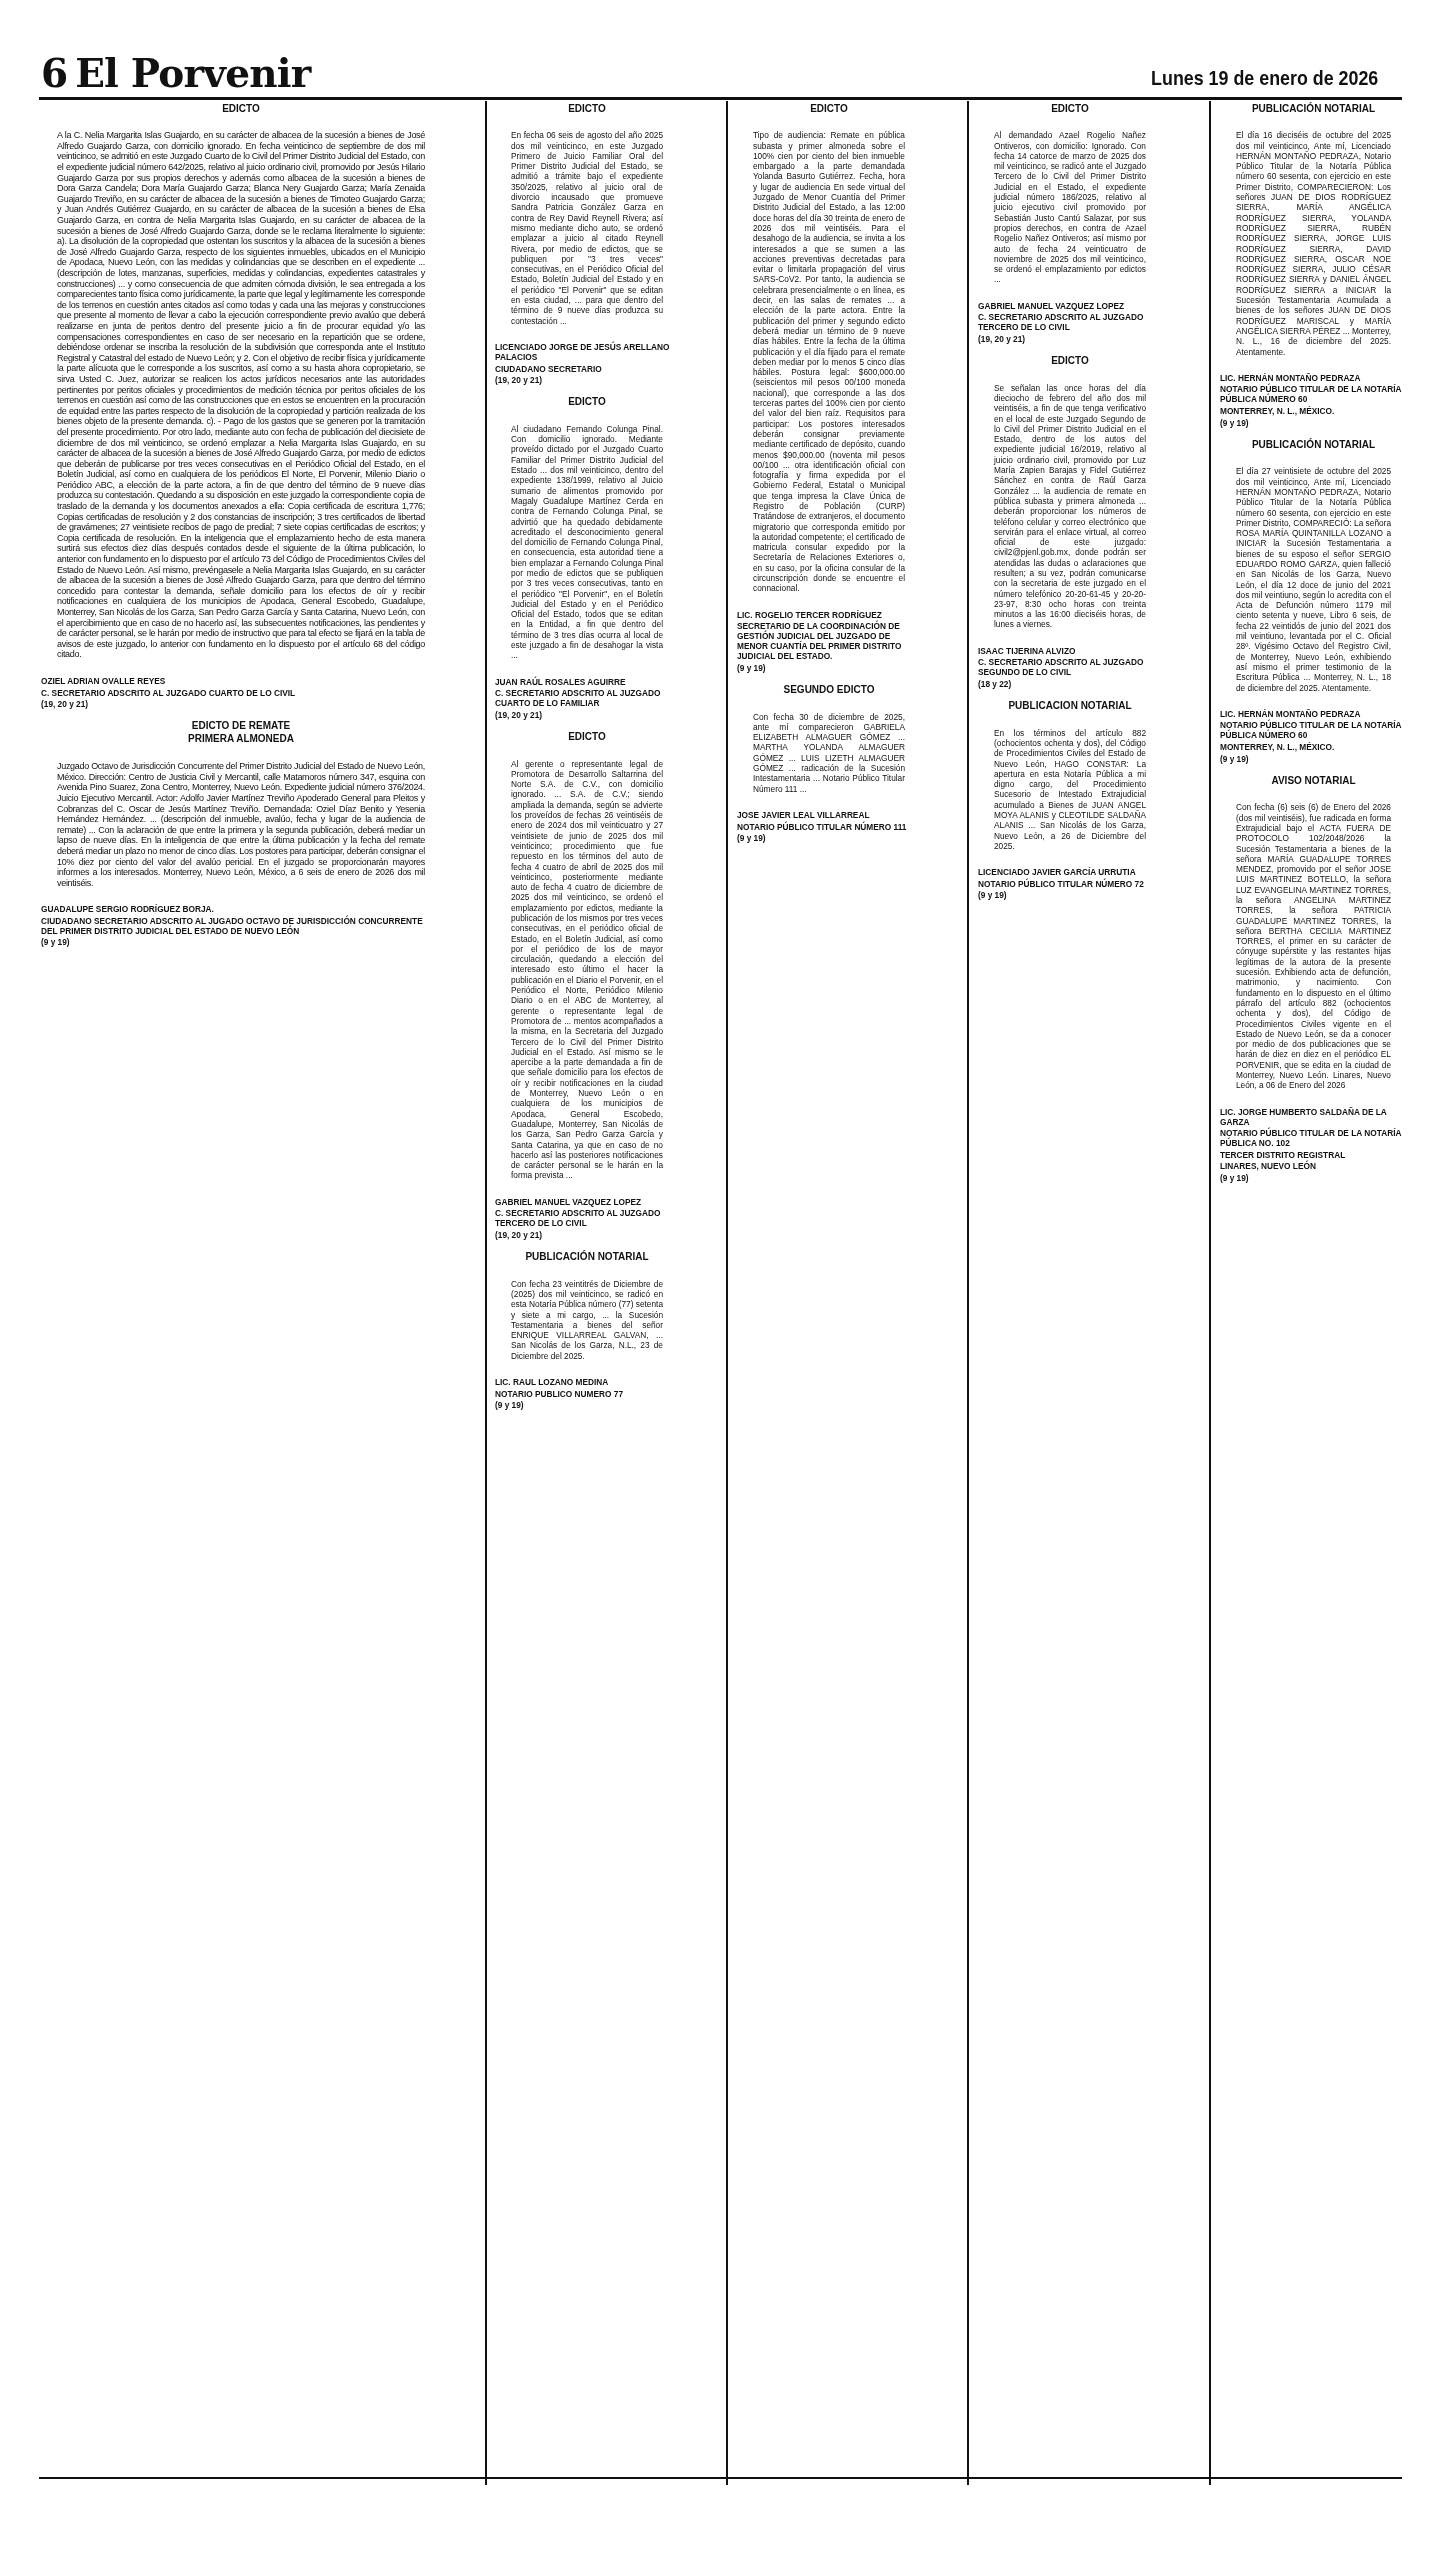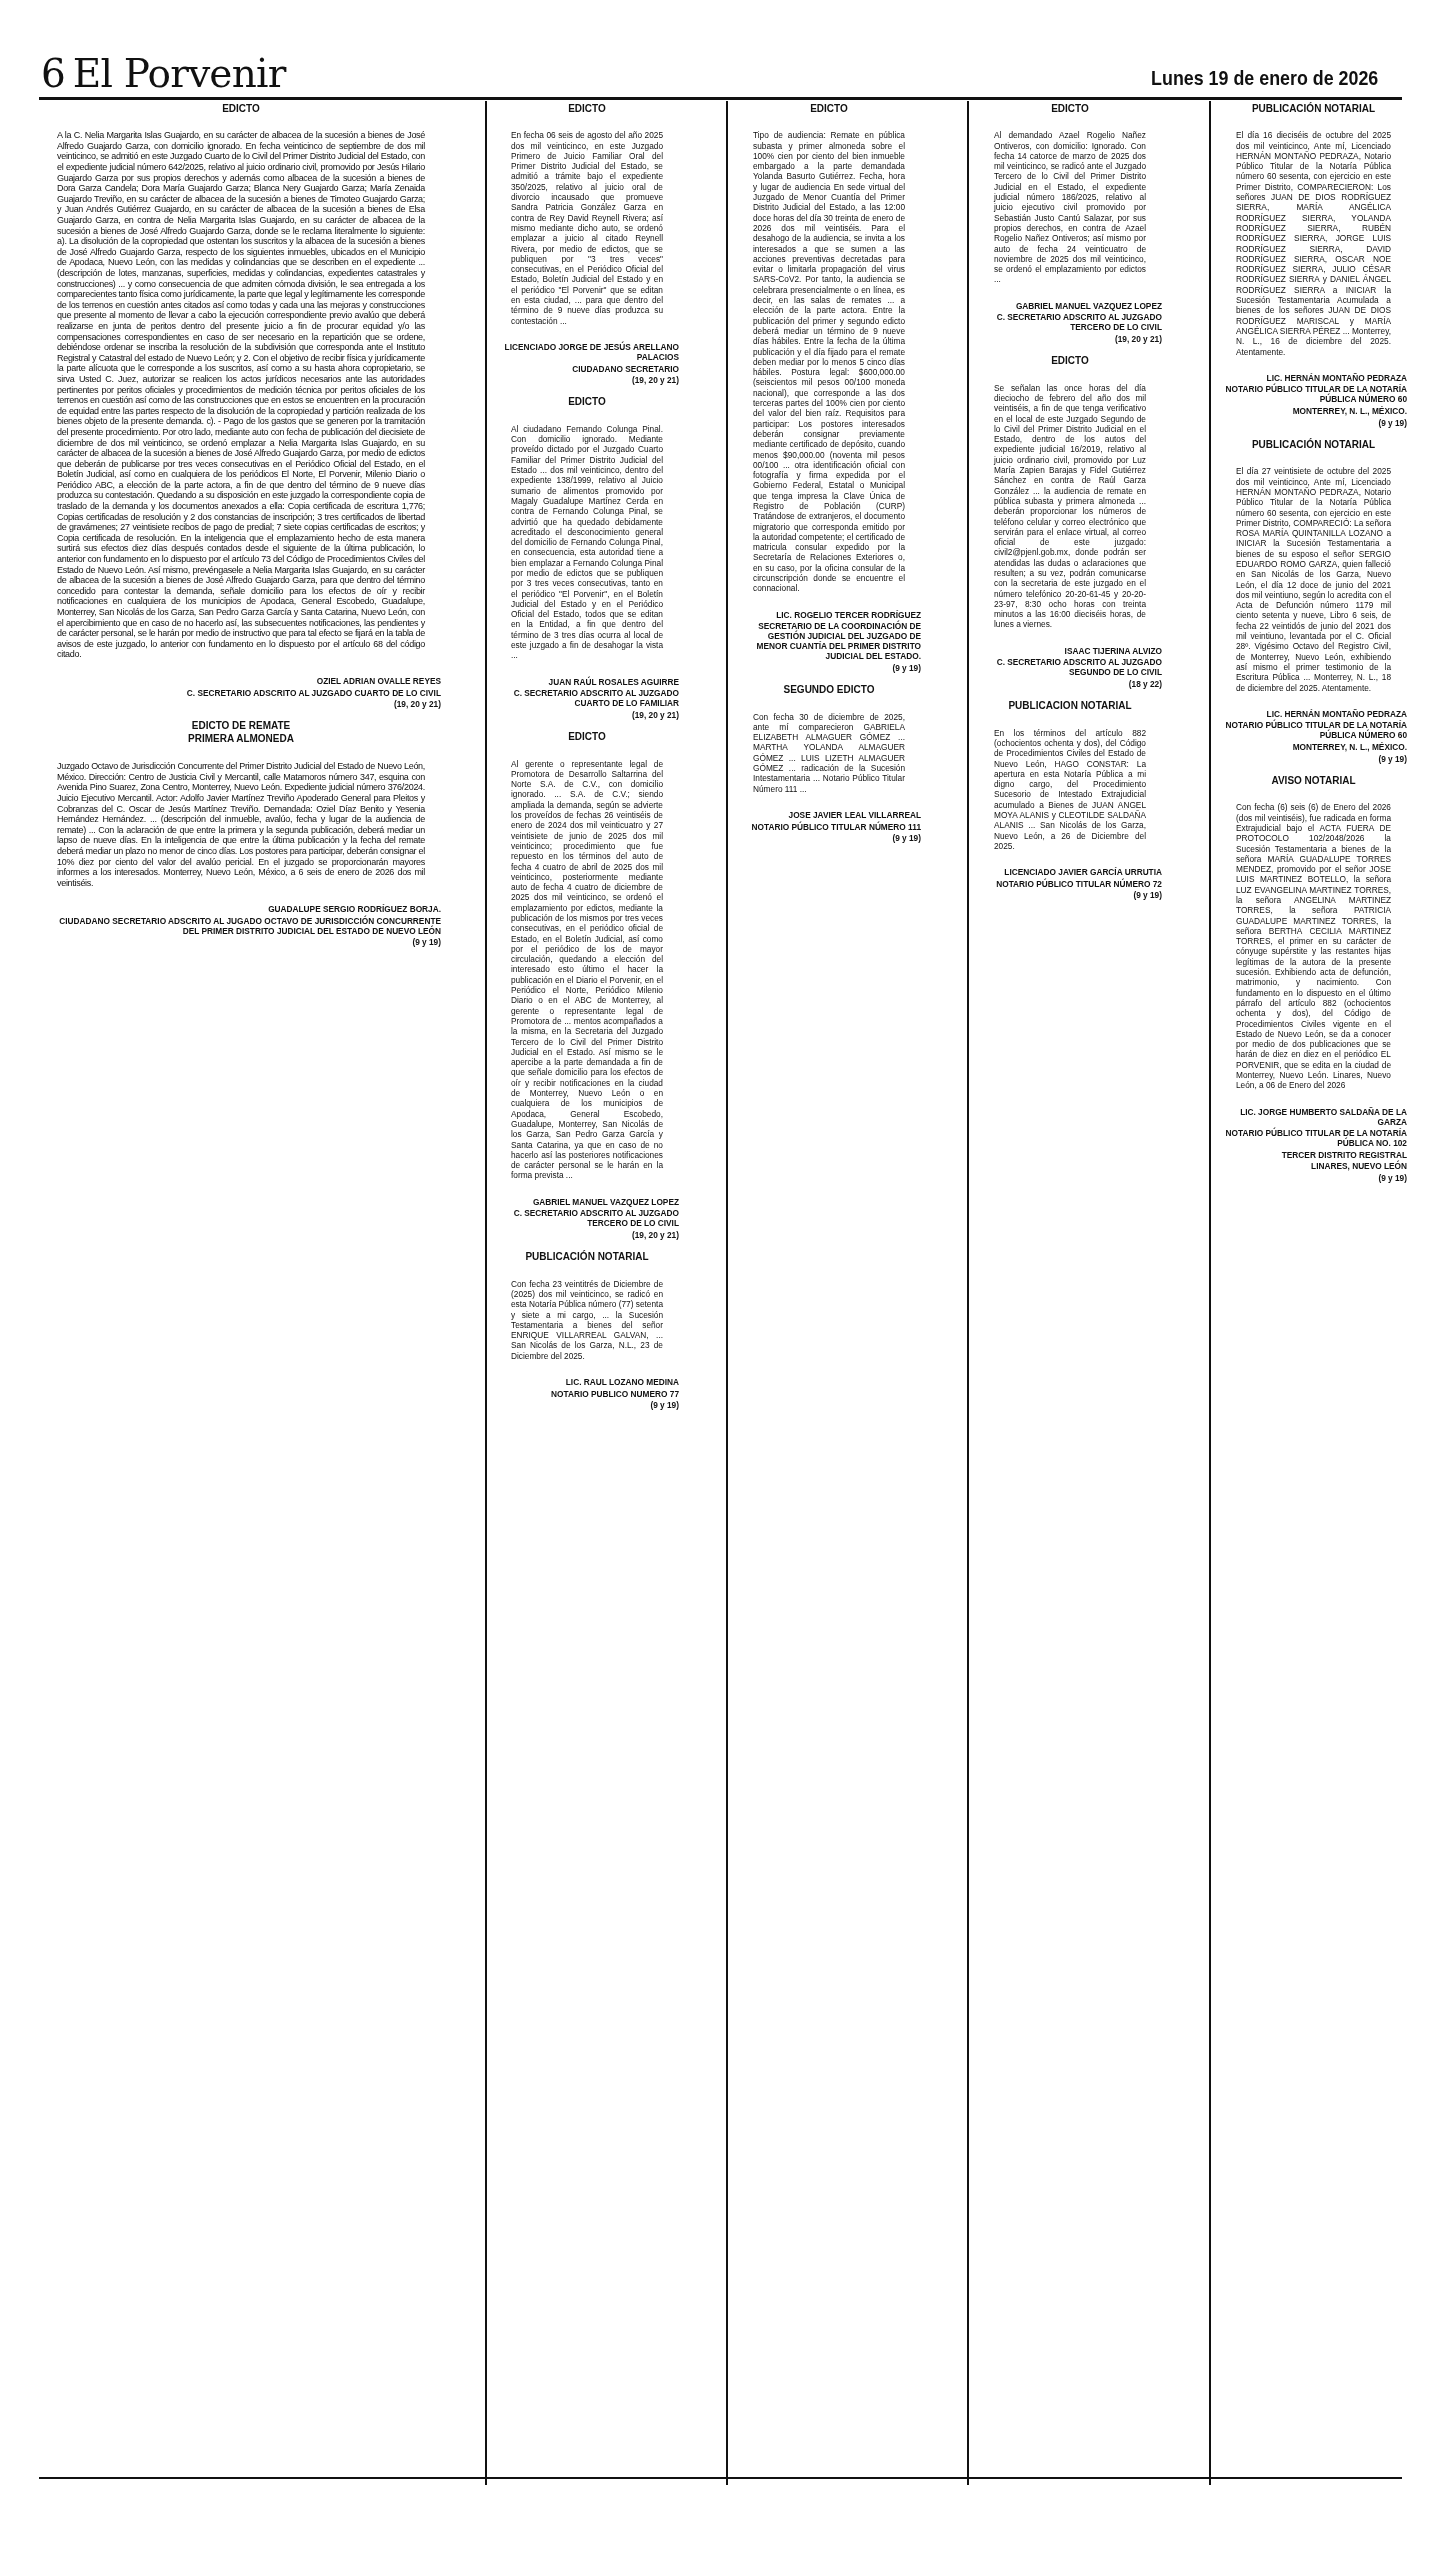--- a/index.html
+++ b/index.html
@@ -1,33 +1,33 @@
 <!DOCTYPE html>
 <html style="font-size:12.5px"><head>
 <meta charset="utf-8">
 <style>
   html,body{margin:0;padding:0;background:#fff;}
   body{width:1449px;height:2576px;position:relative;overflow:hidden;font-family:"Liberation Sans",sans-serif;color:#111;}
   .masthead{position:absolute;left:41px;top:53px;width:1401px;height:48px;}
-  .mast-page{position:absolute;left:0;top:0;font-family:"DejaVu Serif",serif;font-weight:400;font-size:39px;line-height:41px;letter-spacing:-0.8px;}
+  .mast-page{position:absolute;left:0;top:0;font-family:"DejaVu Serif",serif;font-weight:700;font-size:39px;line-height:41px;letter-spacing:-0.8px;}
   .mast-page .num{margin-right:7.8px;}
   .mast-date{position:absolute;right:64px;top:12.5px;font-family:"Liberation Sans Narrow","Liberation Sans",sans-serif;font-weight:bold;font-size:21px;transform:scaleX(0.85);transform-origin:right center;}
   .rule{position:absolute;left:39px;top:97px;width:1363px;height:3.1px;background:#111;}
   .col{position:absolute;top:101px;font-size:8.3px;line-height:10.3px;text-align:justify;overflow:hidden;}
   .col1{left:41px;width:400px;top:101px;height:2360px;}
   .col2{left:495px;width:184px;}
   .col3{left:737px;width:184px;}
   .col4{left:978px;width:184px;}
   .col5{left:1220px;width:187px;}
   .vline{position:absolute;top:101px;width:1.6px;background:#111;height:2384px;}
   .bottom-rule{position:absolute;left:39px;top:2477px;width:1363px;height:2.3px;background:#111;}
   .notice{margin-bottom:11px;}
   .notice h3{margin:1.6px 0 0;font-size:10px;text-align:center;font-weight:bold;line-height:11.7px;}
   .notice p{margin:16px;}
-  .sig{text-align:right;font-weight:bold;margin-top:1.6px;line-height:10px;}
+  .sig{text-align:left;font-weight:bold;margin-top:1.6px;line-height:10px;}
   .col1 .notice p{font-size:9px;line-height:10.6px;letter-spacing:-0.3px;}
 </style>
 </head>
 <body>
 
 <div class="masthead">
   <div class="mast-page">
     <span class="num">6</span><span>El Porvenir</span>
   </div>
   <div class="mast-date">Lunes 19 de enero de 2026</div>

